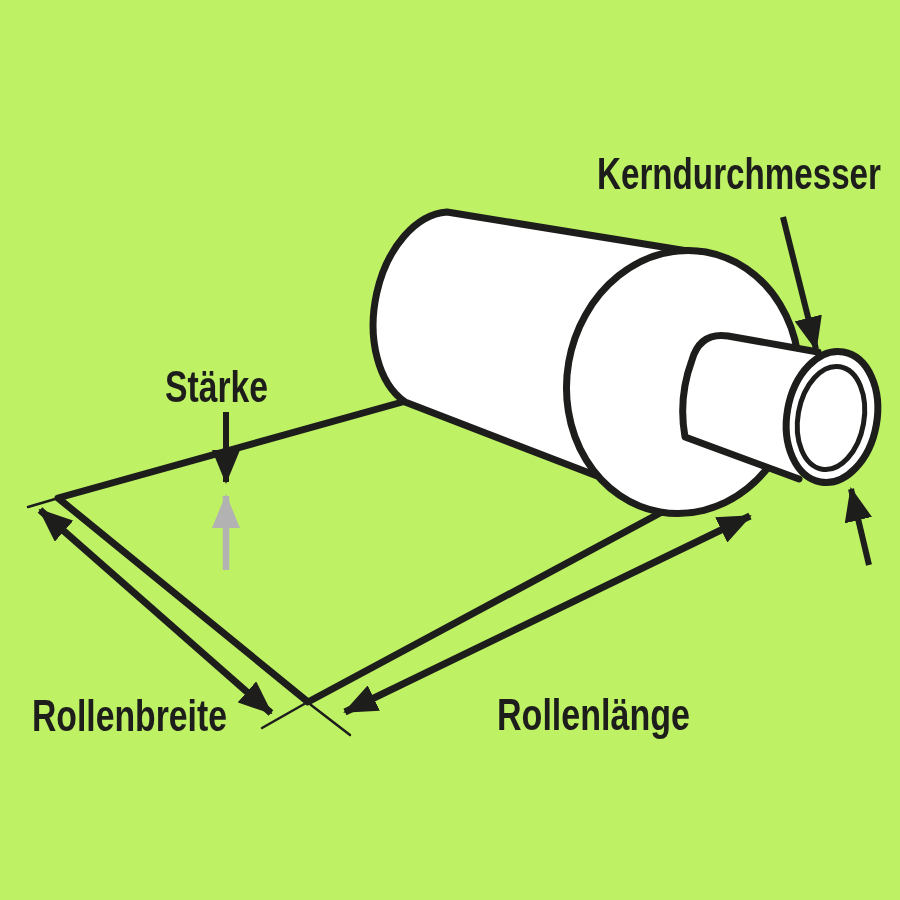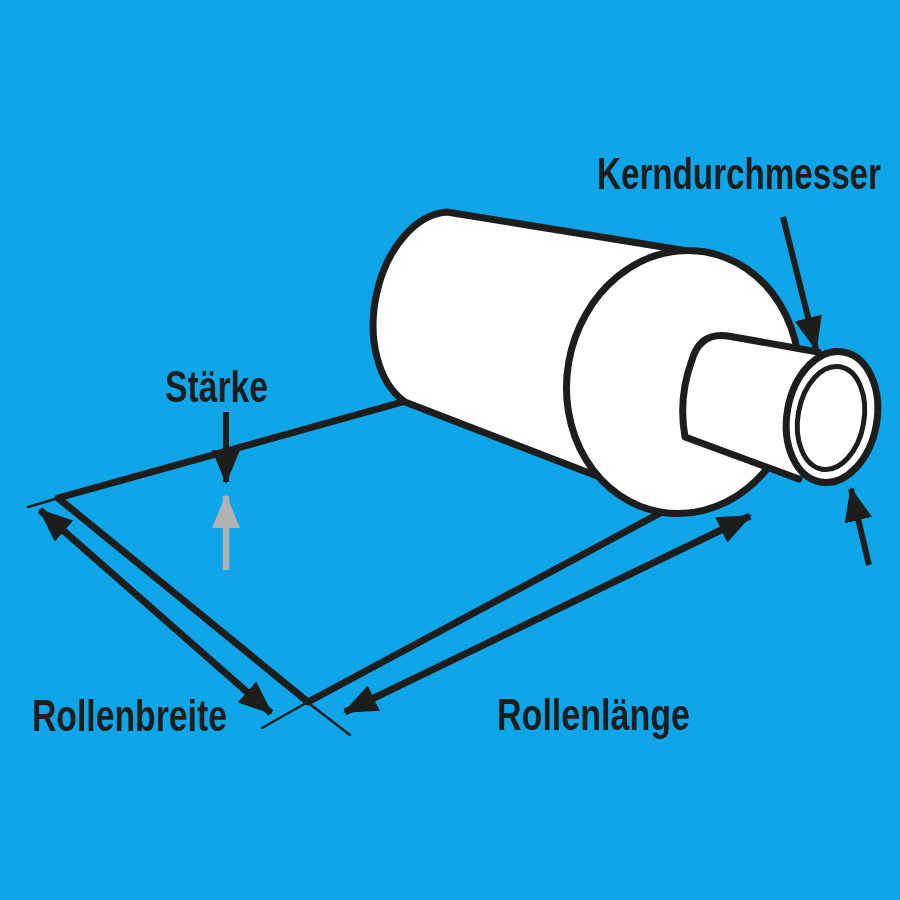--- a/index.html
+++ b/index.html
@@ -4,21 +4,21 @@
 <style>
   html, body {
     margin: 0;
     padding: 0;
     background: #ffffff;
   }
   .canvas {
     position: relative;
     width: 900px;
     height: 900px;
-    background: #0ea5e9;
+    background: #bef264;
     overflow: hidden;
   }
   svg { display: block; }
   .outline {
     fill: none;
     stroke: #1d1d1b;
     stroke-width: 7;
     stroke-linejoin: round;
     stroke-linecap: round;
   }

